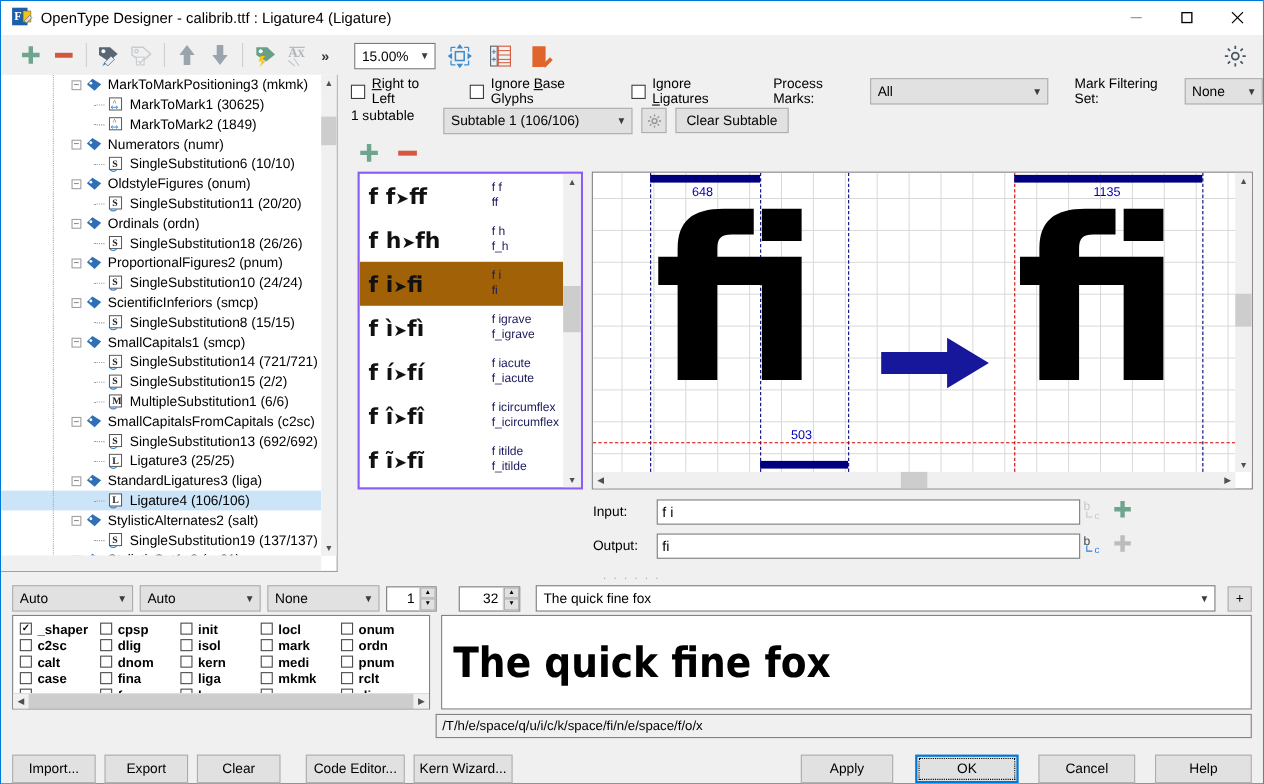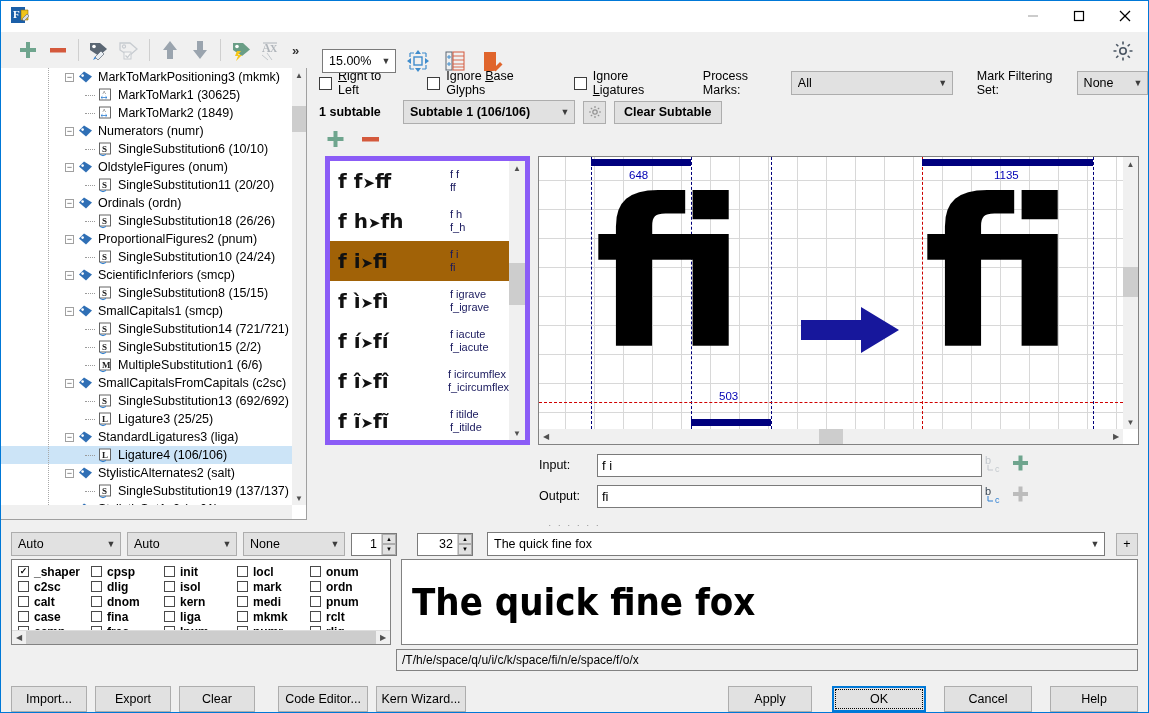--- a/index.html
+++ b/index.html
@@ -44,21 +44,21 @@
     display:flex; align-items:center;
     background:#f0f0f0;
     padding-left:12px;
     position:relative;
   }
   .tb-item { width:30px; height:30px; display:flex; align-items:center; justify-content:center; position:relative; }
   .tb-sep { width:1px; height:22px; background:#cfcfcf; margin:0 5px; }
   .chev { font-size:13px; font-weight:bold; color:#333; margin-left:6px; }
 
   
-  .zoomwrap { position:absolute; left:321px; top:14px; display:flex; align-items:center; gap:7px; }
+  .zoomwrap { position:absolute; left:321px; top:4px; display:flex; align-items:center; gap:7px; }
   .combo {
     height:24px; border:1px solid #7a7a7a; background:#fff;
     display:flex; align-items:center; padding:0 0 0 6px; font-size:12.5px;
   }
   .combo .cval { flex:1 1 auto; white-space:nowrap; overflow:hidden; }
   .combo .carrow { width:18px; text-align:center; font-size:9px; color:#3c3c3c; }
   .combo.gray { background:#e1e1e1; border:1px solid #adadad; }
   .gear-big { position:absolute; right:14px; top:8px; }
 
   
@@ -84,39 +84,39 @@
   .ticon { width:17px; height:15px; margin-right:4px; flex:0 0 17px; position:relative; }
   .vline { position:absolute; top:0; bottom:0; border-left:1px dotted #a8a8a8; }
   .tscroll-v { position:absolute; right:0; top:0; width:14px; bottom:14px; background:#f0f0f0; }
   .tscroll-h { position:absolute; left:0; right:14px; bottom:0; height:14px; background:#f0f0f0; }
   .sb-arrow { width:14px; height:14px; display:flex; align-items:center; justify-content:center; font-size:8px; color:#505050; background:#f0f0f0; }
   .sb-thumb { background:#cdcdcd; }
 
   
   .center { flex:1 1 auto; display:flex; flex-direction:column; min-width:0; background:#f0f0f0; }
   .optrow1 { height:30px; display:flex; align-items:center; padding-left:12px; gap:0; }
-  .optrow2 { height:28px; display:flex; align-items:center; padding-left:12px; gap:8px;font-weight:bold; }
+  .optrow2 { height:28px; display:flex; align-items:flex-start; padding-left:12px; gap:8px; }
   .cb { width:13px; height:13px; border:1px solid #3c3c3c; background:#fff; display:inline-flex; align-items:center; justify-content:center; flex:0 0 13px; }
   .cblabel { margin-left:6px; font-size:12.5px; }
   .optgroup { display:flex; align-items:center; margin-right:30px; }
   u.acc { text-decoration:underline; }
 
   .btn {
     height:23px; border:1px solid #adadad; background:#e1e1e1;
     display:inline-flex; align-items:center; justify-content:center;
     padding:0 9px; font-size:12.5px; white-space:nowrap;
   }
 
   
   .pmstrip { height:30px; display:flex; align-items:center; padding-left:18px; gap:14px; }
 
   .workarea { flex:1 1 auto; display:flex; min-height:0; padding:0 9px 0 18px; gap:8px; }
 
   
-  .ligpane { width:205px; flex:0 0 205px; background:#fff; border:5px solid #8b5cf6; position:relative; overflow:hidden; }
+  .ligpane { width:205px; flex:0 0 205px; background:#fff; border:2px solid #8b5cf6; position:relative; overflow:hidden; }
   .liglist { position:absolute; left:0; top:0; right:16px; bottom:0; }
   .ligrow { height:40px; display:flex; align-items:center; padding:0 0 0 8px; }
   .ligrow.sel { background:#a16207; }
   .liggly { font-family:"DejaVu Sans", sans-serif; font-weight:bold; font-size:20px; color:#111; width:112px; letter-spacing:0px; white-space:nowrap; }
   .ligarrow { font-size:15px; }
   .lignames { font-size:11px; color:#1a1a5e; line-height:13px; }
   .ligsb { position:absolute; right:0; top:0; width:16px; bottom:0; background:#f0f0f0; }
 
   
   .canvaspane { flex:1 1 auto; background:#fff; border:1px solid #828282; position:relative; overflow:hidden; min-width:0; }
@@ -187,20 +187,21 @@
 
   <div class="titlebar">
     <div class="title-icon">
       <svg width="20" height="20" viewBox="0 0 20 20">
         <rect x="1" y="1" width="14" height="16" fill="#1b5fa8"></rect>
         <text x="3" y="12" font-family="Liberation Serif, serif" font-size="11" font-weight="bold" fill="#fff">F</text>
         <path d="M11 4 L18 4 L18 14 L11 14 Z" fill="#f0c419" stroke="#8a6d12" stroke-width="0.6"></path>
         <path d="M12 13 L17 8 L19 10 L14 15 Z" fill="#d9dde2" stroke="#5a6673" stroke-width="0.6"></path>
       </svg>
     </div>
+    <div class="title-text">OpenType Designer - calibrib.ttf : Ligature4 (Ligature)</div>
     <div class="title-spacer"></div>
     <div class="wbtn">
       <svg width="12" height="12" viewBox="0 0 12 12">
           <line x1="1" y1="6" x2="11" y2="6" stroke="#999" stroke-width="1"></line>
         </svg>
     </div>
     <div class="wbtn">
       <svg width="12" height="12" viewBox="0 0 12 12">
           <rect x="1.5" y="1.5" width="9" height="9" fill="none" stroke="#000" stroke-width="1.2"></rect>
         </svg>

